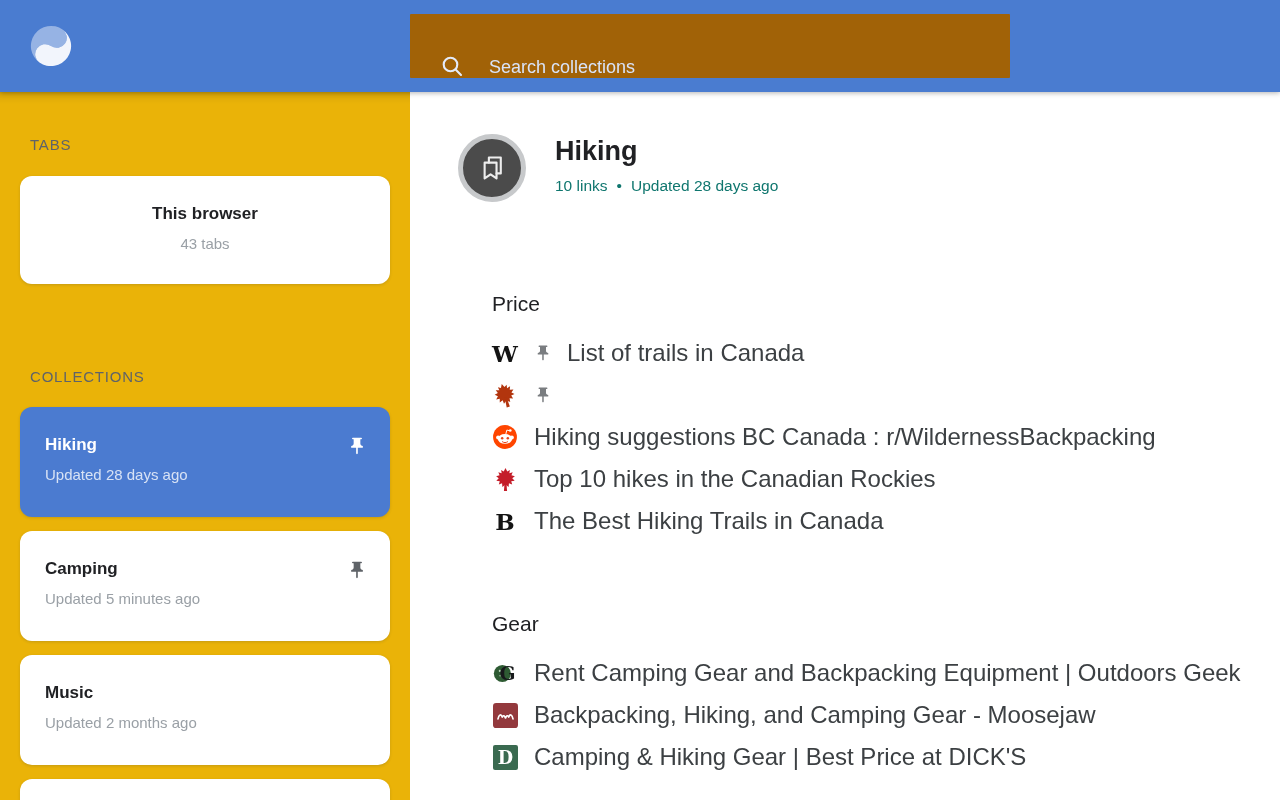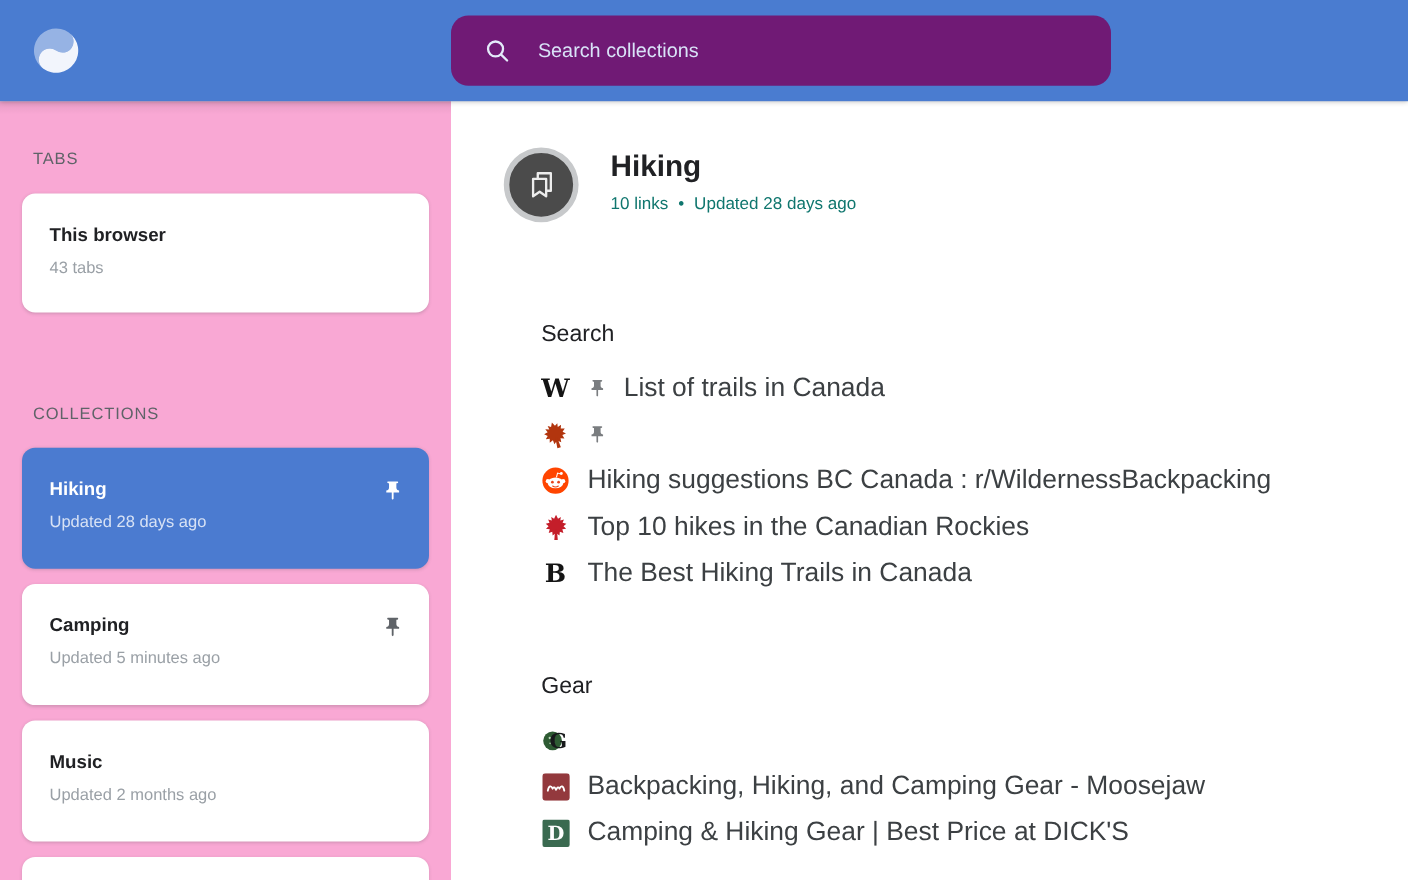--- a/index.html
+++ b/index.html
@@ -4,38 +4,38 @@
 <style>
   * { margin:0; padding:0; box-sizing:border-box; }
   html,body { width:1280px; height:800px; }
   body { font-family:"Liberation Sans", sans-serif; background:#fff; overflow:hidden; position:relative; }
 
   
   .header { position:absolute; top:0; left:0; width:1280px; height:92px; background:#4a7cd0;
             z-index:5; box-shadow:0 1px 5px rgba(0,0,0,0.30); }
   .logo { position:absolute; left:28px; top:23px; width:46px; height:46px; }
   .searchbar { position:absolute; left:410px; top:14px; width:600px; height:64px;
-               background:#701a75; border-radius:16px; display:flex; align-items:center;
+               background:#a16207; border-radius:1px; display:flex; align-items:flex-end;
                padding:0 24px 0 30px; }
   .search-icon { width:24px; height:24px; flex:0 0 auto; margin-right:25px; }
   .searchbar input { flex:1; background:transparent; border:none; outline:none;
                      font-size:18px; color:#fff; font-family:inherit; }
   .searchbar input::placeholder { color:#d9e3f8; opacity:1; }
 
   
-  .sidebar { position:absolute; top:92px; left:0; width:410px; height:708px; background:#f9a8d4; }
+  .sidebar { position:absolute; top:92px; left:0; width:410px; height:708px; background:#eab308; }
   .sidebar::before { content:""; position:absolute; top:0; left:0; right:0; height:12px;
                      background:linear-gradient(rgba(0,0,0,0.08), rgba(0,0,0,0)); pointer-events:none; }
   .side-heading { position:absolute; left:30px; font-size:15px; letter-spacing:0.8px; color:#5f6368; }
   .side-heading.tabs { top:44px; }
   .side-heading.collections { top:276px; }
 
   .card { background:#fff; border-radius:12px; box-shadow:0 1px 3px rgba(60,64,67,0.20);
           padding:28px 25px 0 25px; position:relative; }
-  .browser-card { position:absolute; top:84px; left:20px; width:370px; height:108px; cursor:pointer; }
+  .browser-card { position:absolute; top:84px; left:20px; width:370px; height:108px; cursor:pointer;text-align:center; }
   .card-title { font-size:17px; font-weight:700; color:#202124; }
   .card-sub { margin-top:11px; font-size:15px; color:#9aa0a6; }
   .card-pin { position:absolute; right:23px; top:29px; width:20px; height:20px; color:#5f6368; cursor:pointer; }
   .card-pin svg { width:20px; height:20px; display:block; }
 
   .collections-list { position:absolute; top:315px; left:20px; width:370px;
                       display:flex; flex-direction:column; gap:14px; }
   .collection-card { height:110px; cursor:pointer; flex:0 0 auto; }
   .collection-card.active { background:#4b7bd0; }
   .collection-card.active .card-title { color:#fff; }
@@ -136,21 +136,21 @@
       <div class="main-meta">
         <span>10 links</span>
         <span>•</span>
         <span>Updated 28 days ago</span>
       </div>
     </div>
   </div>
 
   <div class="sections">
       <div class="section">
-    <div class="section-heading">Search</div>
+    <div class="section-heading">Price</div>
     <div class="section-links">
           <div class="link-row">
     <span class="fav">
               <span class="fav-serif">W</span>
             </span>
     <span class="row-pin">
               <svg viewBox="0 0 24 24" width="100%" height="100%">
                 <path fill="currentColor" d="M16 9V4h1c.55 0 1-.45 1-1s-.45-1-1-1H7c-.55 0-1 .45-1 1s.45 1 1 1h1v5c0 1.66-1.34 3-3 3v2h5.97v7l1 1 1-1v-7H19v-2c-1.66 0-3-1.34-3-3z"></path>
               </svg>
             </span>
@@ -213,20 +213,21 @@
               <svg viewBox="0 0 24 24" width="25" height="25">
                 <circle cx="9" cy="12" r="8.2" fill="#2e5b33"></circle>
                 <circle cx="6.5" cy="9.5" r="1" fill="#bcd8bc"></circle>
                 <circle cx="9.5" cy="13.5" r="1" fill="#bcd8bc"></circle>
                 <circle cx="6.8" cy="14.2" r=".7" fill="#bcd8bc"></circle>
                 <circle cx="10" cy="8.5" r=".7" fill="#bcd8bc"></circle>
                 <text x="14" y="18.5" font-family="DejaVu Serif, serif" font-size="18" font-weight="bold" fill="#17191b" text-anchor="middle">G</text>
               </svg>
             </span>
 
+    <span class="link-title">Rent Camping Gear and Backpacking Equipment | Outdoors Geek</span>
   </div>
           <div class="link-row">
     <span class="fav">
               <svg viewBox="0 0 24 24" width="25" height="25">
                 <rect width="24" height="24" rx="3" fill="#93393d"></rect>
                 <path d="M4.8 15.2c.9-4.4 2.9-4.9 4.2-1.7.6-1.5 1.6-1.7 2.3-.4l.7 1.3.7-1.3c.7-1.3 1.7-1.1 2.3.4 1.3-3.2 3.3-2.7 4.2 1.7" fill="none" stroke="#fff" stroke-width="1.6" stroke-linecap="round" stroke-linejoin="round"></path>
               </svg>
             </span>
 
     <span class="link-title">Backpacking, Hiking, and Camping Gear - Moosejaw</span>

